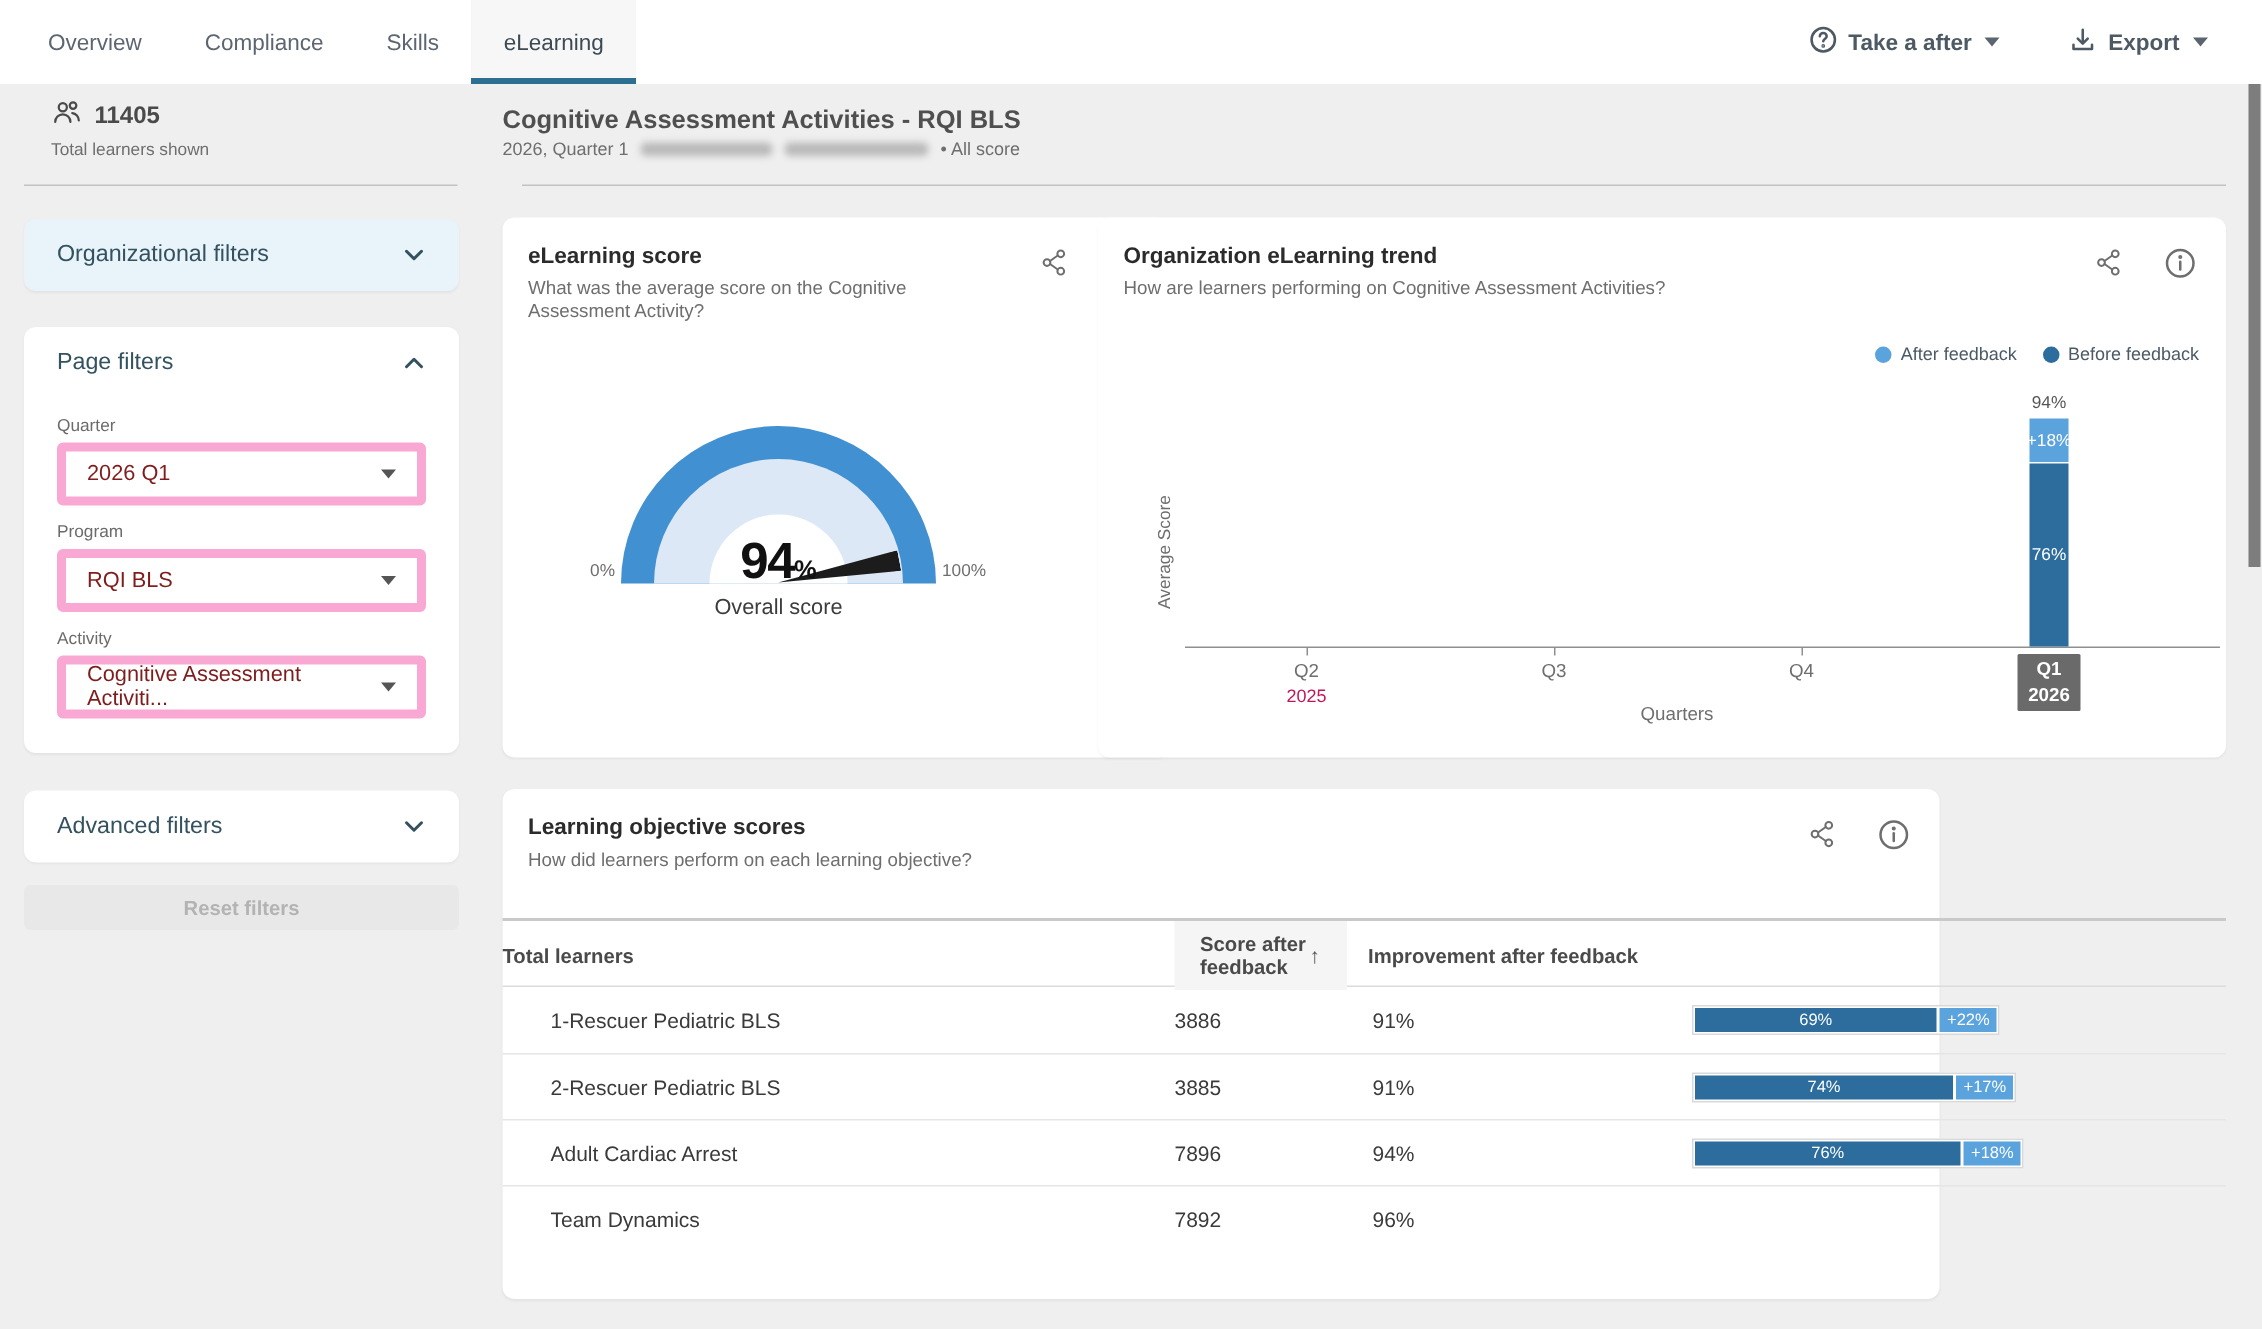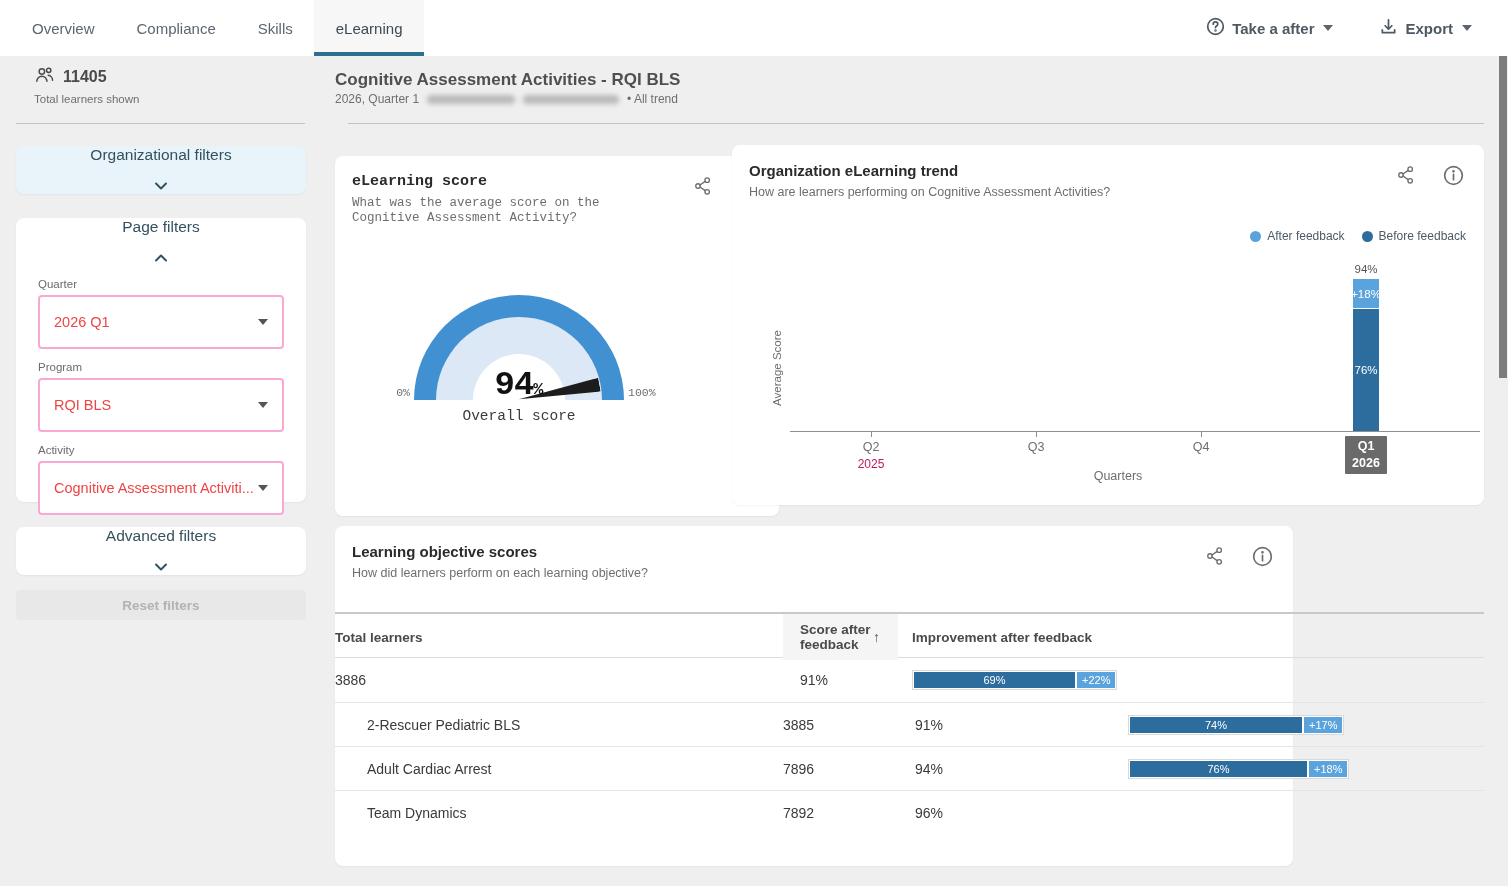--- a/index.html
+++ b/index.html
@@ -16,46 +16,46 @@
   .nav-actions { position:absolute; right:36px; top:0; height:56px; display:flex; align-items:center; gap:46px; }
   .nav-action { display:flex; align-items:center; gap:7px; color:#4d5963; font-size:15px; font-weight:bold; cursor:pointer; }
   .caret { width:0; height:0; border-left:5px solid transparent; border-right:5px solid transparent; border-top:6px solid #5a6570; margin-left:2px; }
 
   
   .side-summary { position:absolute; left:34px; top:66px; }
   .side-summary .num-row { display:flex; align-items:center; gap:8px; color:#4a4a4a; font-weight:bold; font-size:16px; }
   .side-summary .cap { font-size:11.5px; color:#6e6e6e; margin-top:5px; }
   .side-divider { position:absolute; left:16px; top:123px; width:289px; height:1px; background:#c2c2c2; }
   .panel { position:absolute; left:16px; width:290px; background:#ffffff; border-radius:8px; box-shadow:0 1px 2px rgba(0,0,0,0.05); }
-  .panel-head { height:48px; display:flex; align-items:center; justify-content:space-between; padding:0 22px; cursor:pointer;flex-direction:column; }
+  .panel-head { height:48px; display:flex; align-items:center; justify-content:space-between; padding:0 22px; cursor:pointer; }
   .panel-title { font-size:15.5px; color:#33515f; }
   .panel.org { top:146px; height:48px; background:#e9f4fa; }
   .panel.page { top:218px; height:284px; }
   .panel.adv { top:527px; height:48px; }
   .field { padding:0 22px; }
   .field-label { font-size:11.5px; color:#6b6b6b; margin:12px 0 5px; }
-  .select { height:54px; border:2px solid #f9a8d4; border-radius:4px; display:flex; align-items:center; justify-content:space-between; padding:0 14px; font-size:14.5px; color:#ef4444; cursor:pointer; background:#fff; }
+  .select { height:42px; border:6px solid #f9a8d4; border-radius:4px; display:flex; align-items:center; justify-content:space-between; padding:0 14px; font-size:14.5px; color:#7f1d1d; cursor:pointer; background:#fff; }
   .select .caret { border-top-color:#555; }
   .reset-btn { position:absolute; left:16px; top:590px; width:290px; height:30px; background:#e8e8e8; border:none; border-radius:4px; color:#b3b3b3; font-weight:bold; font-size:13.5px; font-family:inherit; }
 
   
   .page-title { position:absolute; left:335px; top:70px; font-size:17px; font-weight:bold; color:#4f4f4f; }
   .page-subtitle { position:absolute; left:335px; top:92px; font-size:12px; color:#6e6e6e; display:flex; align-items:center; gap:8px; }
   .redact { display:inline-block; height:9px; border-radius:4px; background:#b9b9b9; filter:blur(2.5px); }
   .main-divider { position:absolute; left:348px; top:123px; width:1136px; height:1px; background:#c2c2c2; }
 
   
   .card { position:absolute; background:#ffffff; border-radius:8px; box-shadow:0 1px 2px rgba(0,0,0,0.05); }
   .card-title { position:absolute; left:17px; top:17px; font-size:15px; font-weight:bold; color:#2b2b2b; }
   .card-sub { position:absolute; left:17px; top:40px; font-size:12.5px; color:#6e6e6e; line-height:15px; }
   .card-icons { position:absolute; top:19px; display:flex; gap:25px; }
   .icon-btn { width:22px; height:22px; display:flex; align-items:center; justify-content:center; cursor:pointer; }
 
   
-  #score-card { left:335px; top:156px; width:444px; height:360px;font-family:Liberation Mono, monospace; }
+  #score-card { left:335px; top:145px; width:444px; height:360px; }
   .gauge-outer { position:absolute; left:79px; top:139px; width:210px; height:105px; background:#4190d2; border-radius:105px 105px 0 0; }
   .gauge-fill  { position:absolute; left:101px; top:161px; width:166px; height:83px; background:#dce8f5; border-radius:83px 83px 0 0; }
   .gauge-center{ position:absolute; left:138px; top:198px; width:92px; height:46px; background:#ffffff; border-radius:46px 46px 0 0; }
   .gauge-needle{ position:absolute; left:184px; top:237px; width:82px; height:14px; background:#1c1c1c;
                  clip-path:polygon(0 45%, 100% 0, 100% 100%); transform-origin:0 50%; }
   .gauge-min { position:absolute; left:20px; top:230px; width:55px; text-align:right; font-size:11.5px; color:#6e6e6e; }
   .gauge-max { position:absolute; left:293px; top:230px; font-size:11.5px; color:#6e6e6e; }
   .gauge-value { position:absolute; left:104px; top:210px; width:160px; text-align:center; color:#111; }
   .gauge-value .big { font-size:34px; font-weight:bold; letter-spacing:-1px; }
   .gauge-value .unit { font-size:17px; font-weight:bold; }
@@ -203,21 +203,21 @@
   </div>
 </div>
 
 <button class="reset-btn">Reset filters</button>
 
 <div class="page-title">Cognitive Assessment Activities - RQI BLS</div>
 <div class="page-subtitle">
   <span>2026, Quarter 1</span>
   <span class="redact" style="width:88px"></span>
   <span class="redact" style="width:96px"></span>
-  <span>• All trend</span>
+  <span>• All score</span>
 </div>
 <div class="main-divider"></div>
 
 <div class="card" id="score-card">
   <div class="card-title">eLearning score</div>
   <div class="card-sub" style="width:275px">What was the average score on the Cognitive Assessment Activity?</div>
   <div class="card-icons" style="right:18px">
     <span class="icon-btn">
       <svg class="stroke-ic" width="20" height="20" viewBox="0 0 24 24">
           <circle cx="17" cy="5" r="2.7"></circle>
@@ -333,20 +333,21 @@
     <div class="h2">Total learners</div>
     <div class="h3">
       <span>Score after feedback</span>
       <span class="sort-arrow">↑</span>
     </div>
     <div class="h4 lo-c4">Improvement after feedback</div>
   </div>
 
   <div class="lo-body">
       <div class="lo-grid lo-row">
+        <div class="lo-c1">1-Rescuer Pediatric BLS</div>
         <div class="lo-c2">3886</div>
         <div class="lo-c3">91%</div>
         <div class="lo-c4"><span class="imp-wrap">
             <span class="imp-bar" style="width: 161px;">69%</span>
             <span class="imp-badge">+22%</span>
           </span></div>
       </div>
       <div class="lo-grid lo-row">
         <div class="lo-c1">2-Rescuer Pediatric BLS</div>
         <div class="lo-c2">3885</div>

